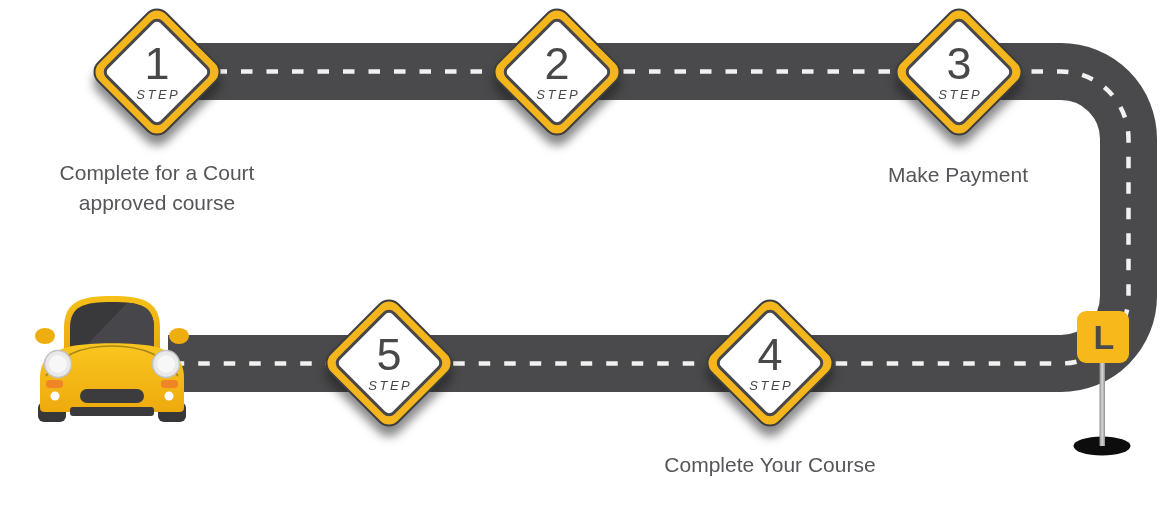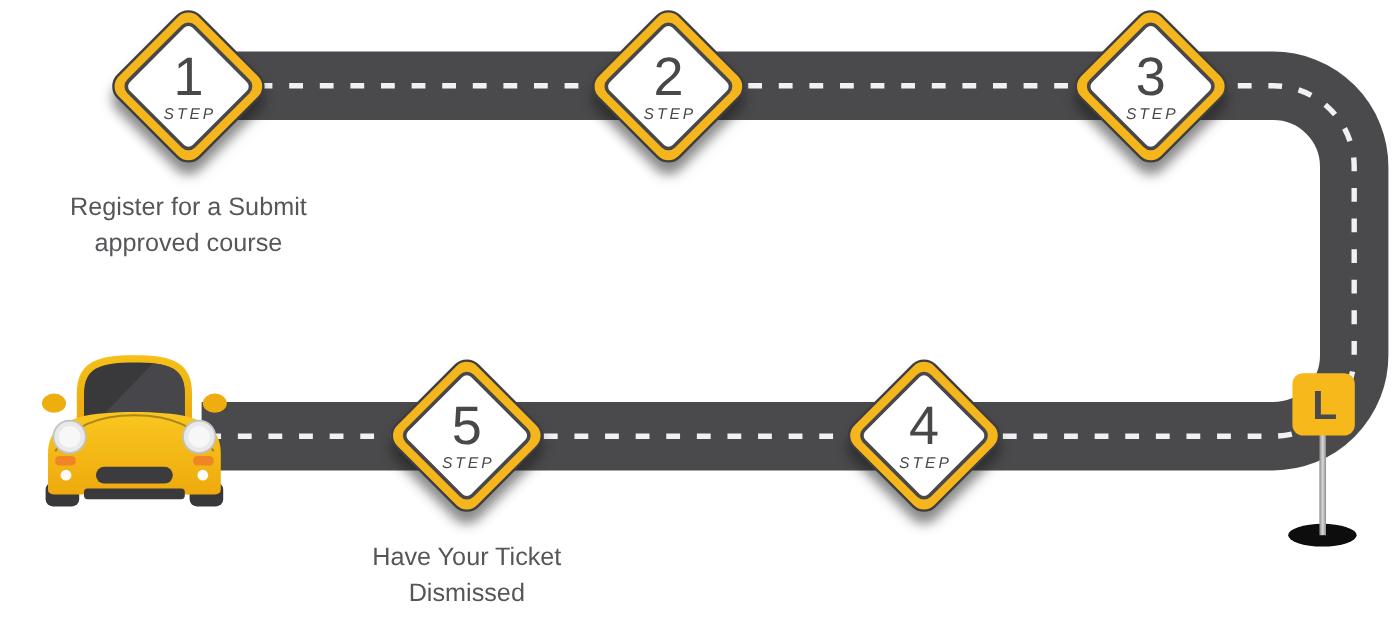--- a/index.html
+++ b/index.html
@@ -137,24 +137,24 @@
       <div class="d-outer">
         <div class="d-inner"></div>
       </div>
     </div>
     <div class="d-content">
       <div class="d-number">5</div>
       <div class="d-word">STEP</div>
     </div>
   </div>
 
-  <div class="caption" style="left:157px; top:158px">Register for a Submit
+  <div class="caption" style="left:157px; top:158px">Complete for a Court
 approved course</div>
-  <div class="caption" style="left:389px; top:450px">Have Your Ticket
-Dismissed</div>
+  <div class="caption" style="left:958px; top:160px">Make Payment</div>
+  <div class="caption" style="left:770px; top:450px">Complete Your Course</div>
 
   <svg class="layer" style="left:34px; top:294px" width="156" height="130" viewBox="0 0 156 130">
     <defs>
       <linearGradient id="carBodyGrad" x1="0" y1="0" x2="0" y2="1">
         <stop offset="0" stop-color="#f9c71f"></stop>
         <stop offset="1" stop-color="#eeaa0d"></stop>
       </linearGradient>
       <linearGradient id="carRoofGrad" x1="0" y1="0" x2="0" y2="1">
         <stop offset="0" stop-color="#f6c018"></stop>
         <stop offset="1" stop-color="#eaa90e"></stop>

